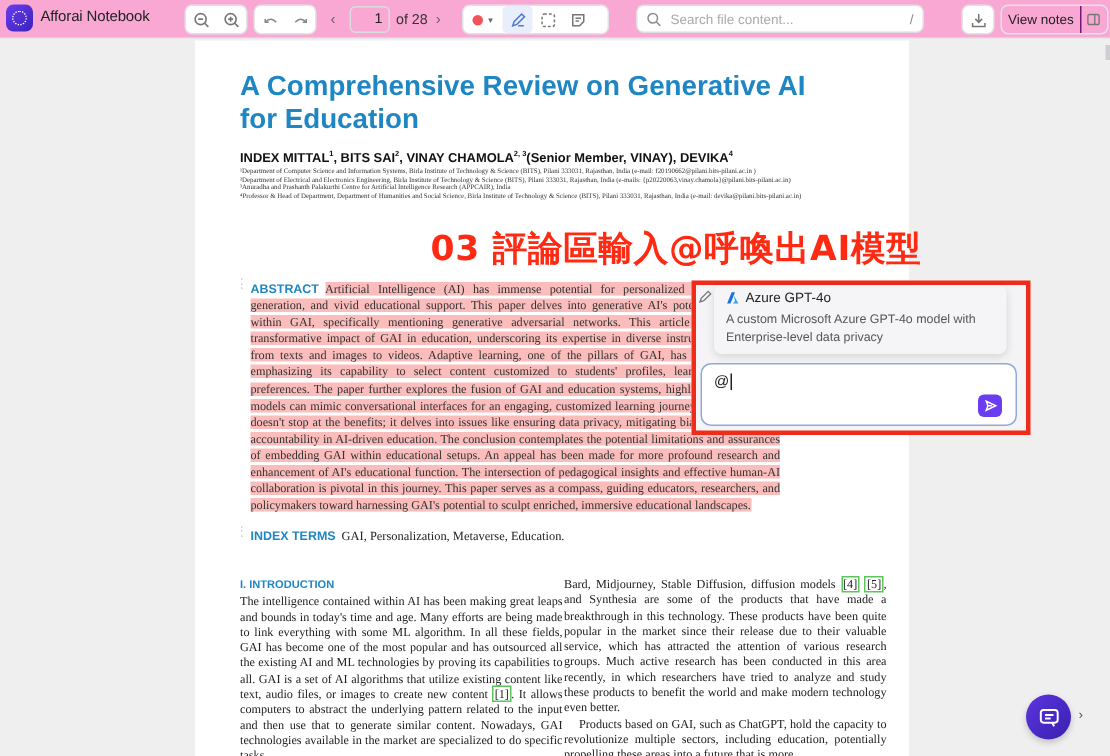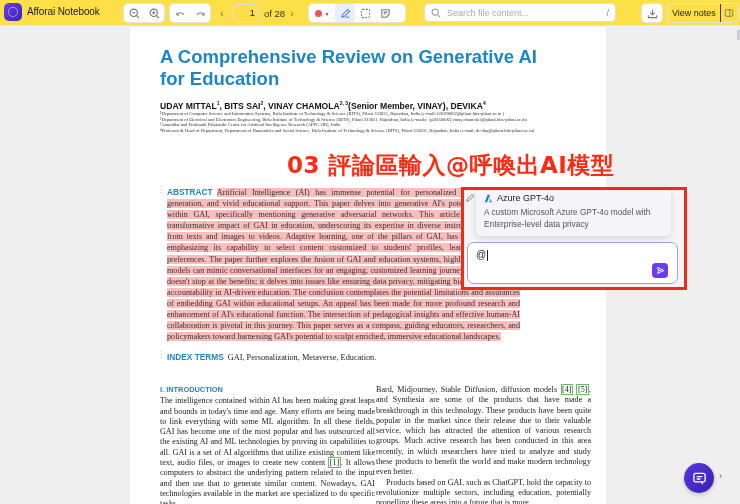--- a/index.html
+++ b/index.html
@@ -1,17 +1,17 @@
 <!DOCTYPE html>
 <html><head>
 <meta charset="utf-8">
 <style>
   * { box-sizing: border-box; margin: 0; padding: 0; }
   html, body { width: 740px; height: 504px; overflow: hidden; background: #efeff0; font-family: "Liberation Sans", sans-serif; }
-  .topbar { position: absolute; left: 0; top: 0; width: 740px; height: 26px; background: #fde047; border-bottom: 1px solid #e6e6e8; }
+  .topbar { position: absolute; left: 0; top: 0; width: 740px; height: 26px; background: #f9a8d4; border-bottom: 1px solid #e6e6e8; }
   .logo { position: absolute; left: 4px; top: 3px; width: 18px; height: 18px; border-radius: 5px; background: linear-gradient(135deg,#6a3df0,#3b22b8); display:flex; align-items:center; justify-content:center; }
   .logo .ring { width: 10px; height: 10px; border-radius: 50%; border: 1.5px dotted #fff; }
   .app-title { position: absolute; left: 27px; top: 6px; font-size: 10px; color: #222; letter-spacing: -0.1px; }
   .grp { position: absolute; top: 3px; height: 20px; border: 1px solid #e3e3e6; border-radius: 5px; background: #fff; display: flex; align-items: center; }
   .ibtn { width: 20px; height: 18px; display: flex; align-items: center; justify-content: center; color: #777; font-size: 10px; cursor: pointer; }
   .ibtn svg { width: 11px; height: 11px; }
   .ibtn.active { background: #e8eefb; color: #4a78d8; border-radius: 3px; }
   .page-nav { position: absolute; top: 3px; left: 215px; display: flex; align-items: center; height: 20px; font-size: 9.5px; color: #333; }
   .page-nav .chev { color: #666; font-size: 10px; width: 14px; text-align: center; cursor: pointer; }
   .page-input { width: 27px; height: 18px; border: 1px solid #dcdce0; border-radius: 4px; text-align: right; padding-right: 4px; font-size: 9.5px; line-height: 16px; margin: 0 4px; color:#222; }
@@ -152,21 +152,21 @@
           <path d="M7 2v8"></path>
         </svg>
     </div>
   </div>
 </div>
 
 <div class="paper">
   <div class="title">A Comprehensive Review on Generative AI for Education</div>
 
   <div class="authors">
-    <span>UDAY MITTAL</span><sup>1</sup>,
+    <span>INDEX MITTAL</span><sup>1</sup>,
     <span>BITS SAI</span><sup>2</sup>,
     <span>VINAY CHAMOLA</span><sup>2, 3</sup><span>(Senior Member, VINAY)</span>,
     <span>DEVIKA</span><sup>4</sup>
   </div>
 
   <div class="affil">
     <div>¹Department of Computer Science and Information Systems, Birla Institute of Technology &amp; Science (BITS), Pilani 333031, Rajasthan, India (e-mail: f20190662@pilani.bits-pilani.ac.in )</div>
     <div>²Department of Electrical and Electronics Engineering, Birla Institute of Technology &amp; Science (BITS), Pilani 333031, Rajasthan, India (e-mails: {p20220063,vinay.chamola}@pilani.bits-pilani.ac.in)</div>
     <div>³Anuradha and Prashanth Palakurthi Centre for Artificial Intelligence Research (APPCAIR), India</div>
     <div>⁴Professor &amp; Head of Department, Department of Humanities and Social Science, Birla Institute of Technology &amp; Science (BITS), Pilani 333031, Rajasthan, India (e-mail: devika@pilani.bits-pilani.ac.in)</div>

